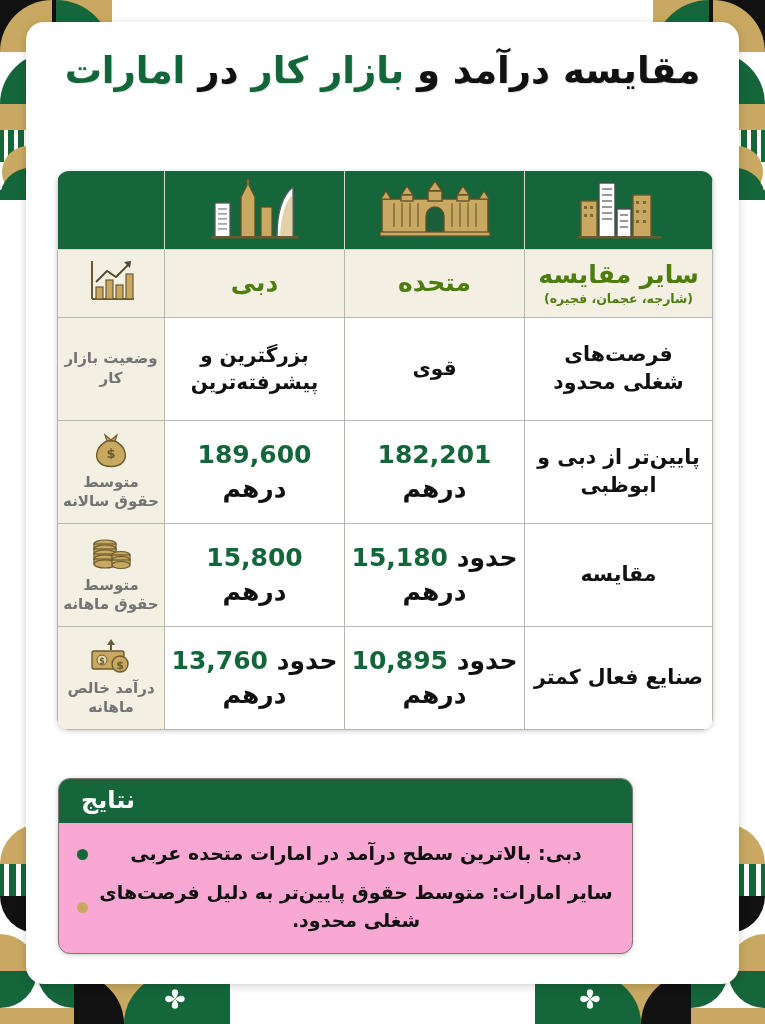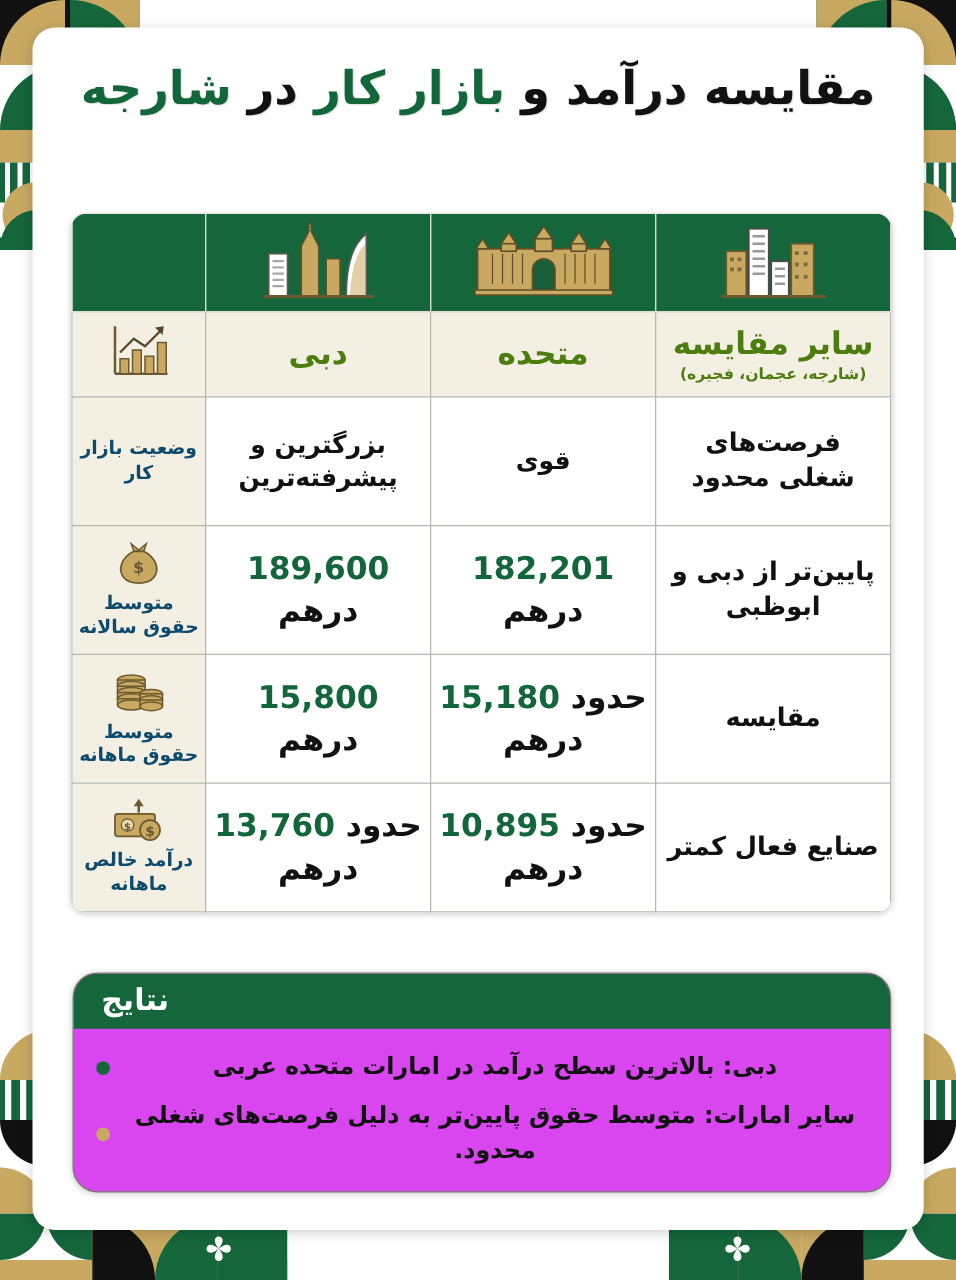--- a/index.html
+++ b/index.html
@@ -111,45 +111,45 @@
     font-weight: bold;
     margin-top: 2px;
   }
 
   tbody tr.data-row td { background: #ffffff; height: 103px; }
   tbody tr.data-row td.label-cell {
     background: #F3EFE2;
     font-size: 15px;
     font-weight: bold;
     line-height: 1.3;
-    color: #0c4a6e;
+    color: #737373;
     padding: 4px 3px;
   }
   td.label-cell .ic { display: block; margin: 0 auto 3px; }
   td.label-cell .ic svg { display: block; margin: 0 auto; }
 
   td.val {
     font-size: 25px;
     font-weight: bold;
     line-height: 1.34;
     color: #111111;
   }
   td.val .num { color: #12663A; }
   td.val.textual { font-size: 20px; }
   td.val.other-col { font-size: 20.5px; }
 
   
   #results {
     position: absolute;
     left: 58px;
     top: 778px;
-    width: 655px;
-    background: #d946ef;
+    width: 575px;
+    background: #f9a8d4;
     border: 1px solid #7a7a72;
-    border-radius: 20px;
+    border-radius: 12px;
     overflow: hidden;
     direction: rtl;
     box-shadow: 0 1px 5px rgba(0,0,0,0.2);
     z-index: 10;
   }
   #results-head {
     background: #15663B;
     color: #ffffff;
     font-size: 24px;
     font-weight: bold;
@@ -301,21 +301,21 @@
         <g transform="translate(150,150)">
           <path d="M25 25 C12 14, 12 36, 25 25 C38 14, 38 36, 25 25 Z" fill="#ffffff"></path>
           <path d="M25 25 C14 12, 36 12, 25 25 C14 38, 36 38, 25 25 Z" fill="#ffffff"></path>
         </g>
       </g>
     </svg>
   </div>
 
   <div id="card"></div>
 
-  <h1 id="title"><span>مقایسه درآمد و </span><span class="g">بازار کار</span><span> در </span><span class="g">شارجه</span></h1>
+  <h1 id="title"><span>مقایسه درآمد و </span><span class="g">بازار کار</span><span> در </span><span class="g">امارات</span></h1>
 
   <div id="table-wrap">
     <table class="cmp">
       <colgroup>
         <col class="c-other">
           <col class="c-city">
           <col class="c-city">
           <col class="c-icon">
       </colgroup>
       <thead>

